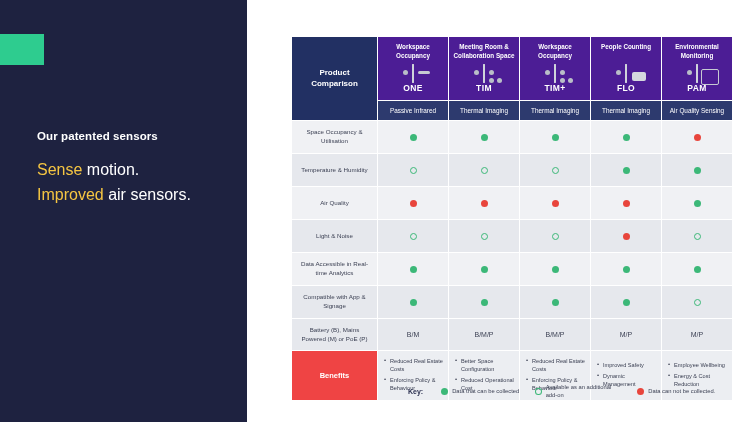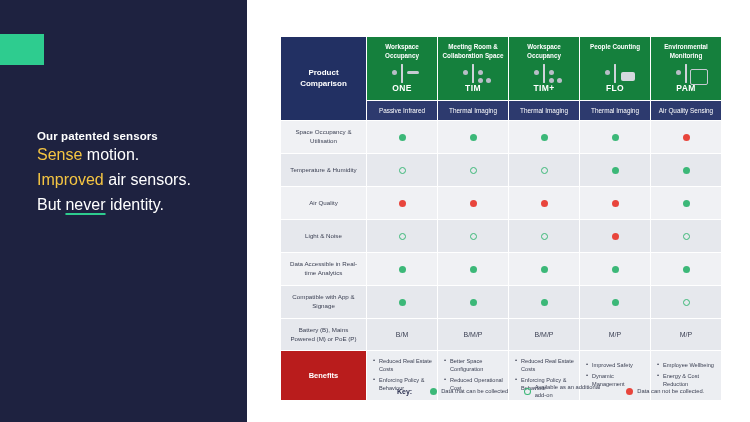--- a/index.html
+++ b/index.html
@@ -28,21 +28,21 @@
   .left-copy {
     position: absolute;
     left: 37px;
     top: 130px;
     width: 200px;
   }
   .subtitle {
     color: #ffffff;
     font-size: 11.5px;
     font-weight: bold;
-    margin-bottom: 1px;
+    margin-bottom: 16px;
     letter-spacing: .1px;
   }
   .headline {
     font-size: 16px;
     font-weight: normal;
     line-height: 1.55;
     color: #ffffff;
   }
   .hl-line { white-space: nowrap; }
   .kw { color: #f5c542; }
@@ -53,20 +53,21 @@
     text-decoration-color: #2ecc8f;
     text-decoration-thickness: 2px;
     text-underline-offset: 3px;
   }
 
   
   .right {
     flex: 1;
     position: relative;
     background: #ffffff;
+    margin-left: 11px;
   }
   .table-wrap {
     position: absolute;
     left: 33px;
     top: 36px;
     width: 441px;
   }
   table.cmp {
     border-collapse: collapse;
     width: 441px;
@@ -82,21 +83,21 @@
     background: #223063;
     color: #ffffff;
     font-size: 8px;
     font-weight: bold;
     text-align: center;
     width: 86px;
     padding: 6px 4px;
     line-height: 1.35;
   }
   .hdr-cell {
-    background: #15803d;
+    background: #4c1d95;
     color: #ffffff;
     text-align: center;
     padding: 6px 3px 7px;
     width: 71px;
   }
   .hdr-role {
     font-size: 6.3px;
     font-weight: bold;
     line-height: 1.35;
     min-height: 18px;
@@ -209,21 +210,21 @@
     background: #e6e8ed;
     color: #3a3f52;
     font-size: 6.2px;
     text-align: center;
     padding: 7px 5px;
     line-height: 1.4;
   }
 
   
   .ben-label {
-    background: #b91c1c;
+    background: #ef4444;
     color: #ffffff;
     font-size: 7.5px;
     font-weight: bold;
     text-align: center;
     padding: 8px 4px;
   }
   .ben-cell {
     background: #eceef2;
     padding: 6px 4px 6px 6px;
     vertical-align: top;
@@ -278,23 +279,20 @@
   <div class="left">
     <div class="green-block"></div>
     <div class="left-copy">
       <div class="subtitle">Our patented sensors</div>
       <div class="headline">
         <div class="hl-line">
           <span class="kw">Sense</span><span class="wt"> motion.</span>
         </div>
         <div class="hl-line">
           <span class="kw">Improved</span><span class="wt"> air sensors.</span>
-        </div>
-        <div class="hl-line">
-          <span class="wt">But </span><span class="underline-green">never</span><span class="wt"> identity.</span>
         </div>
       </div>
     </div>
   </div>
 
   <div class="right">
     <div class="table-wrap">
       <table class="cmp">
         <tbody>
             <tr>

